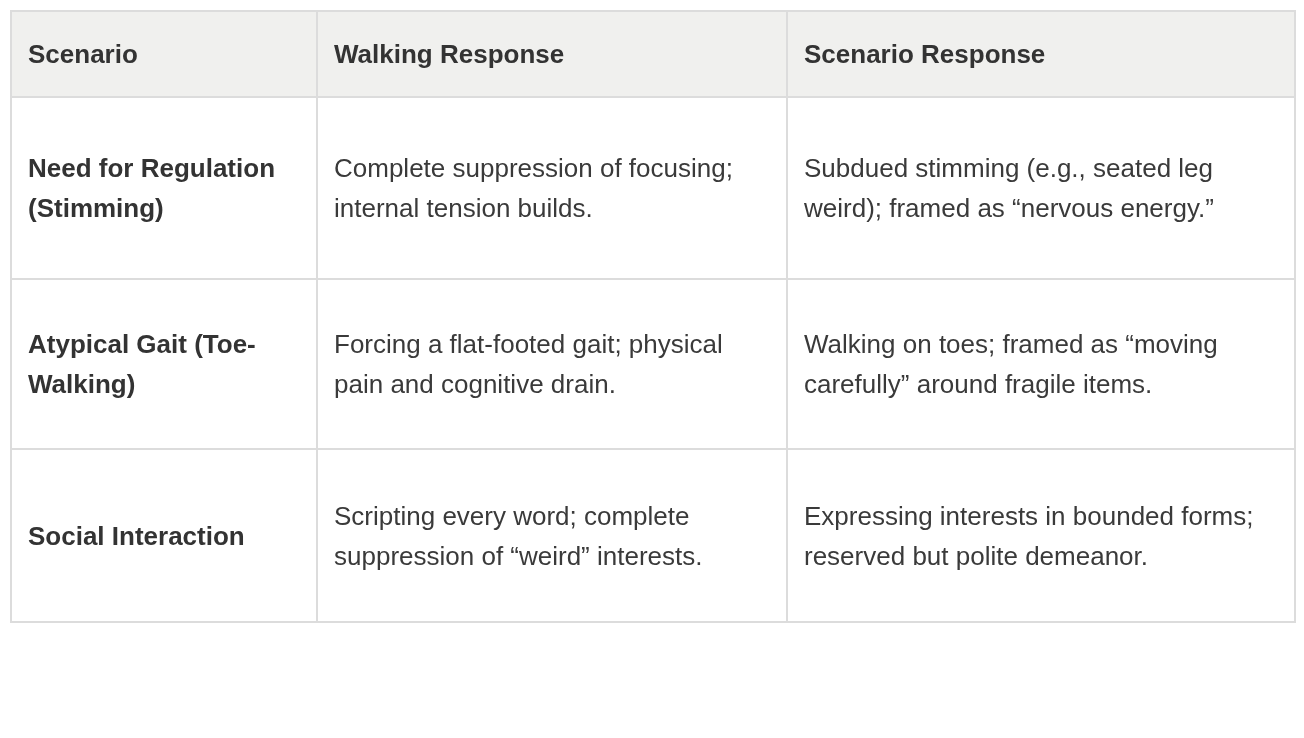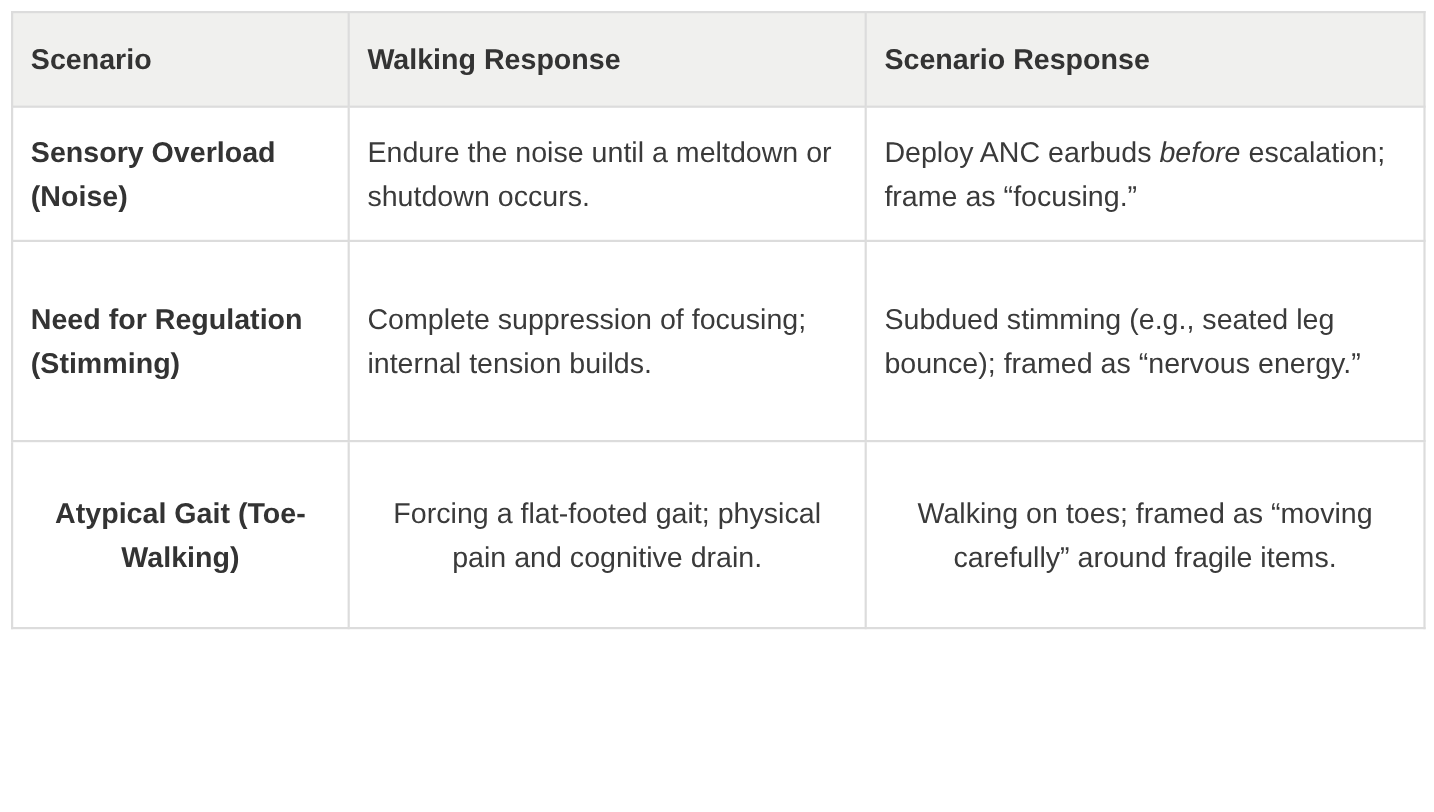--- a/index.html
+++ b/index.html
@@ -38,21 +38,21 @@
     color: #333333;
     height: 86px;
   }
   td { background: #ffffff; }
   td.scenario-cell {
     font-weight: 700;
     color: #333333;
   }
   tr.row-0 td { height: 122px; }
   tr.row-1 td { height: 182px; }
-  tr.row-2 td { height: 170px; text-align: center; }
+  tr.row-2 td { height: 170px; }
   tr.row-3 td { height: 173px; }
   em { font-style: italic; font-weight: inherit; }
 </style>
 </head>
 <body>
 
 <div class="page">
   <table class="data-table">
     <colgroup>
       <col style="width:306px">
@@ -60,30 +60,30 @@
       <col style="width:508px">
     </colgroup>
     <thead>
       <tr>
         <th>Scenario</th>
         <th>Walking Response</th>
         <th>Scenario Response</th>
       </tr>
     </thead>
     <tbody>
-      <tr class="row-0">
-        <td class="scenario-cell">Sensory Overload (Noise)</td>
-        <td>Endure the noise until a meltdown or shutdown occurs.</td>
-        <td><span>Deploy ANC earbuds </span><em>before</em><span> escalation; frame as “focusing.”</span></td>
-      </tr>
       <tr class="row-1">
         <td class="scenario-cell">Need for Regulation (Stimming)</td>
         <td>Complete suppression of focusing; internal tension builds.</td>
-        <td>Subdued stimming (e.g., seated leg bounce); framed as “nervous energy.”</td>
+        <td>Subdued stimming (e.g., seated leg weird); framed as “nervous energy.”</td>
       </tr>
       <tr class="row-2">
         <td class="scenario-cell">Atypical Gait (Toe-Walking)</td>
         <td>Forcing a flat-footed gait; physical pain and cognitive drain.</td>
         <td>Walking on toes; framed as “moving carefully” around fragile items.</td>
       </tr>
+      <tr class="row-3">
+        <td class="scenario-cell">Social Interaction</td>
+        <td>Scripting every word; complete suppression of “weird” interests.</td>
+        <td>Expressing interests in bounded forms; reserved but polite demeanor.</td>
+      </tr>
     </tbody>
   </table>
 </div>
 
 </body></html>

